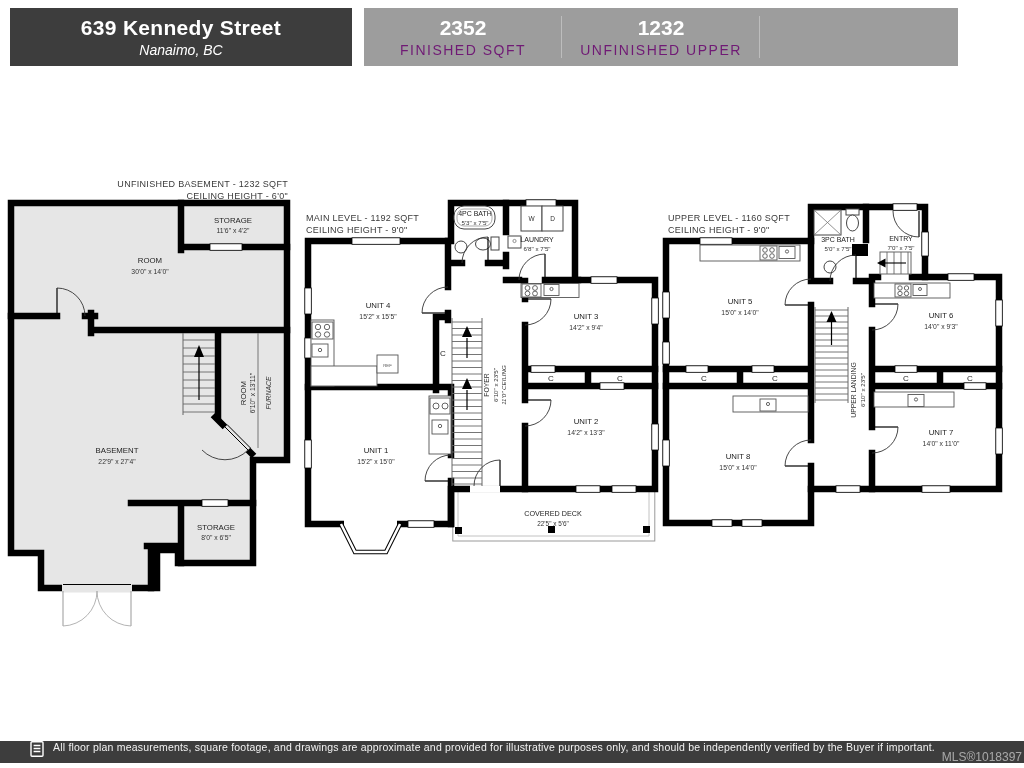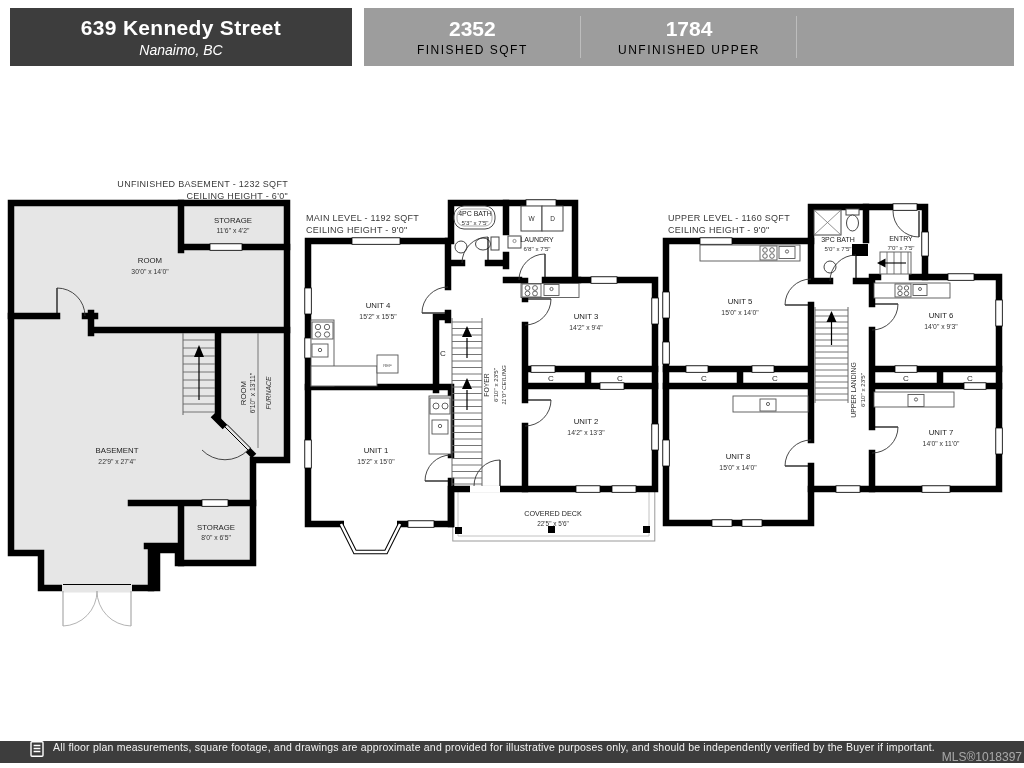--- a/index.html
+++ b/index.html
@@ -3,25 +3,25 @@
 <meta charset="utf-8">
 <style>
   html,body{margin:0;padding:0;background:#fff;width:1024px;height:768px;overflow:hidden;
     font-family:"Liberation Sans",sans-serif;}
   .abs{position:absolute;}
   
   #addr-box{left:10px;top:8px;width:342px;height:58px;background:#3d3d3d;color:#fff;
     display:flex;flex-direction:column;align-items:center;justify-content:center;}
   #addr-box .addr{font-size:21px;font-weight:bold;letter-spacing:.3px;line-height:1.1;text-align:center;}
   #addr-box .city{font-size:14px;font-style:italic;margin-top:2px;}
-  #stats-box{left:364px;top:8px;width:650px;height:58px;background:#9d9d9d;display:flex;}
+  #stats-box{left:364px;top:8px;width:594px;height:58px;background:#9d9d9d;display:flex;}
   .stat-cell{width:217px;display:flex;flex-direction:column;align-items:center;justify-content:center;
     color:#fff;position:relative;}
   .stat-cell .v{font-size:21px;font-weight:bold;line-height:1.1;}
-  .stat-cell .l{font-size:12px;letter-spacing:1.5px;color:#000000;margin-top:2px;}
+  .stat-cell .l{font-size:14px;letter-spacing:1.5px;color:#701a75;margin-top:2px;}
   .stat-div{position:absolute;right:0;top:8px;bottom:8px;width:1px;background:#bdbdbd;}
   
   #footer-bar{left:0;top:741px;width:1024px;height:22px;background:#3d3d3d;color:#f2f2f2;
     display:flex;align-items:flex-start;}
   #footer-bar .doc{margin:0 9px 0 30px;display:flex;}
   #footer-bar .txt{font-size:10.5px;letter-spacing:.2px;}
   #mls{right:2px;top:750px;font-size:12px;color:rgba(255,255,255,.55);}
   
   svg text{font-family:"Liberation Sans",sans-serif;fill:#222;}
   text.lvl{font-size:9px;fill:#3a3a3a;letter-spacing:.3px;}
@@ -369,21 +369,21 @@
   <div class="addr">639 Kennedy Street</div>
   <div class="city">Nanaimo, BC</div>
 </div>
 <div class="abs" id="stats-box">
   <div class="stat-cell">
     <div class="v">2352</div>
     <div class="l">FINISHED SQFT</div>
     <div class="stat-div"></div>
   </div>
   <div class="stat-cell">
-    <div class="v">1784</div>
+    <div class="v">1232</div>
     <div class="l">UNFINISHED UPPER</div>
     <div class="stat-div"></div>
   </div>
   <div class="stat-cell"></div>
 </div>
 
 <div class="abs" id="footer-bar">
   <span class="doc">
     <svg width="14" height="16" viewBox="0 0 14 16">
       <rect x="1" y="0.8" width="12" height="14.4" rx="1" fill="none" stroke="#fff" stroke-width="1.4"></rect>

